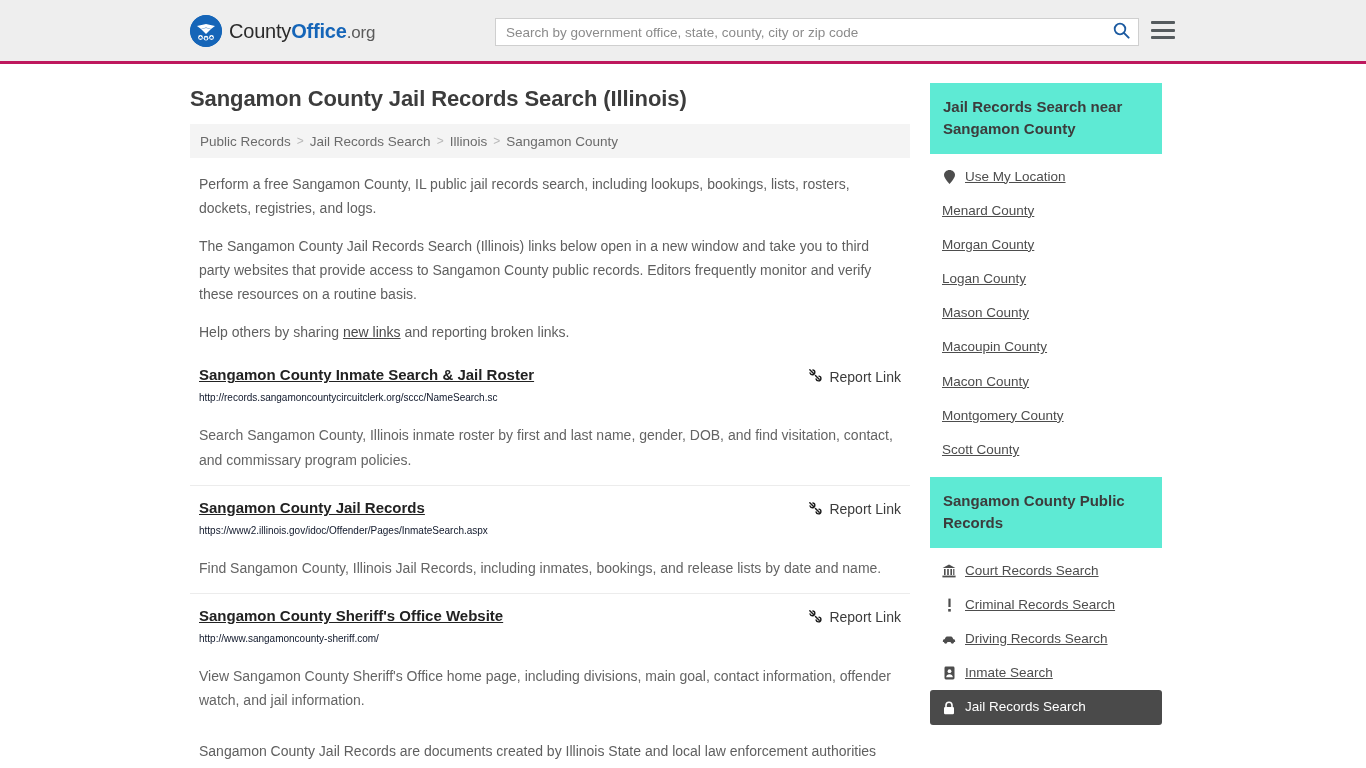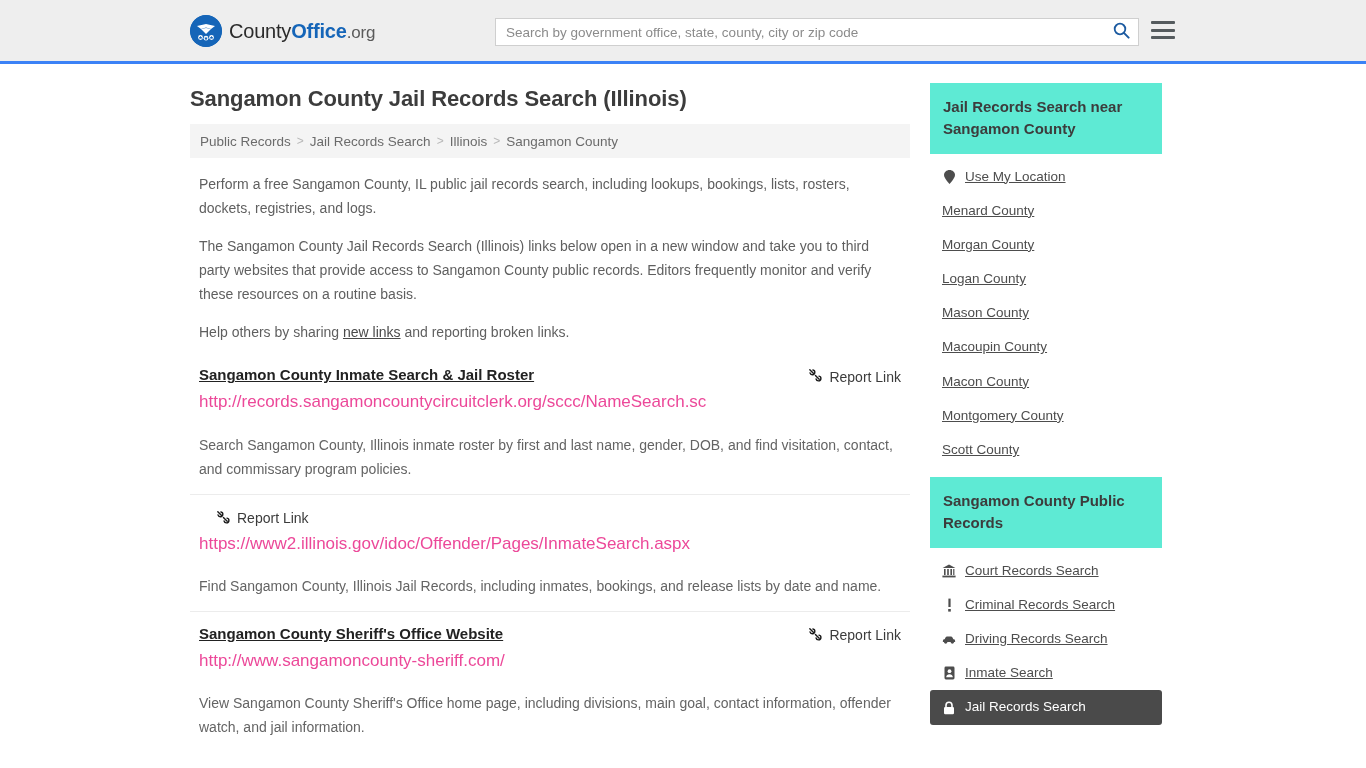--- a/index.html
+++ b/index.html
@@ -9,21 +9,21 @@
     overflow: hidden;
     background: #ffffff;
     font-family: "Liberation Sans", sans-serif;
     -webkit-font-smoothing: antialiased;
   }
 
   
   .site-header {
     height: 64px;
     background: #eeeeee;
-    border-bottom: 3px solid #3b82f6;
+    border-bottom: 3px solid #be185d;
     position: relative;
   }
   .header-inner {
     width: 1366px; height: 61px;
     display: flex; align-items: center;
     padding: 0 190px 0 190px;
     position: relative;
   }
   .brand {
     display: flex; align-items: center;
@@ -157,22 +157,22 @@
     gap: 7px; flex: none;
     margin-left: 16px; margin-top: 1px;
     cursor: pointer;
   }
   .report-link .rl-label {
     font-size: 14px; color: #3b3b3b;
     white-space: nowrap;
   }
   .result-url {
     display: block;
-    font-size: 17px;
-    color: #ec4899;
+    font-size: 10px;
+    color: #0f172a;
     margin-top: 5px;
     text-decoration: none;
     line-height: 1.3;
   }
   .result-desc {
     font-size: 14px;
     color: #646464;
     line-height: 1.72;
     margin-top: 19px;
   }
@@ -305,20 +305,21 @@
             </span>
             <span class="rl-label">Report Link</span>
           </div>
         </div>
         <a class="result-url" href="#">http://records.sangamoncountycircuitclerk.org/sccc/NameSearch.sc</a>
         <div class="result-desc">Search Sangamon County, Illinois inmate roster by first and last name, gender, DOB, and find visitation, contact, and commissary program policies.</div>
       </div>
 
       <div class="result">
         <div class="result-head">
+          <a class="result-title" href="#">Sangamon County Jail Records</a>
           <div class="report-link">
             <span>
               <svg width="15" height="15" viewBox="0 0 16 16">
                 <path d="M3 3 L7 7 M9 9 L13 13" stroke="#1a1a1a" stroke-width="1.5" stroke-linecap="round" fill="none"></path>
                 <path d="M6.3 3.2 A2.6 2.6 0 1 1 3.2 6.3" stroke="#1a1a1a" stroke-width="1.5" fill="none" stroke-linecap="round"></path>
                 <path d="M9.7 12.8 A2.6 2.6 0 1 0 12.8 9.7" stroke="#1a1a1a" stroke-width="1.5" fill="none" stroke-linecap="round"></path>
               </svg>
             </span>
             <span class="rl-label">Report Link</span>
           </div>

